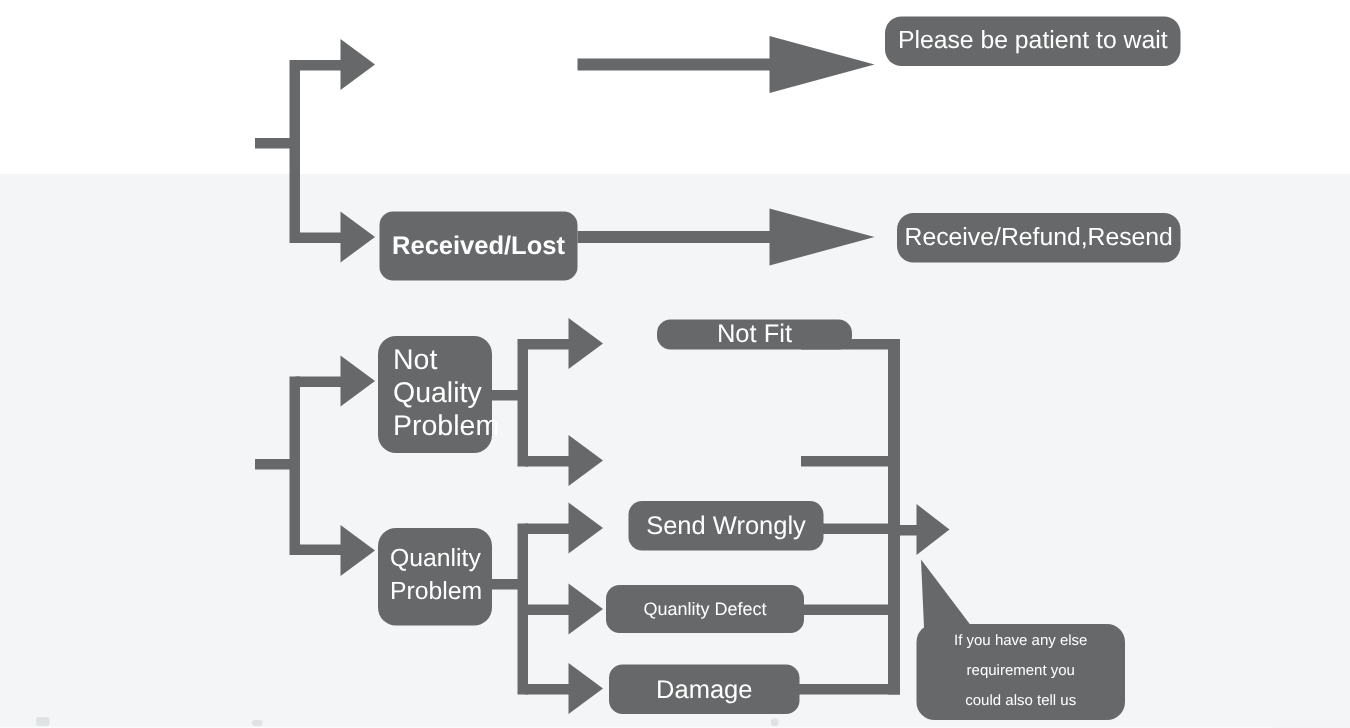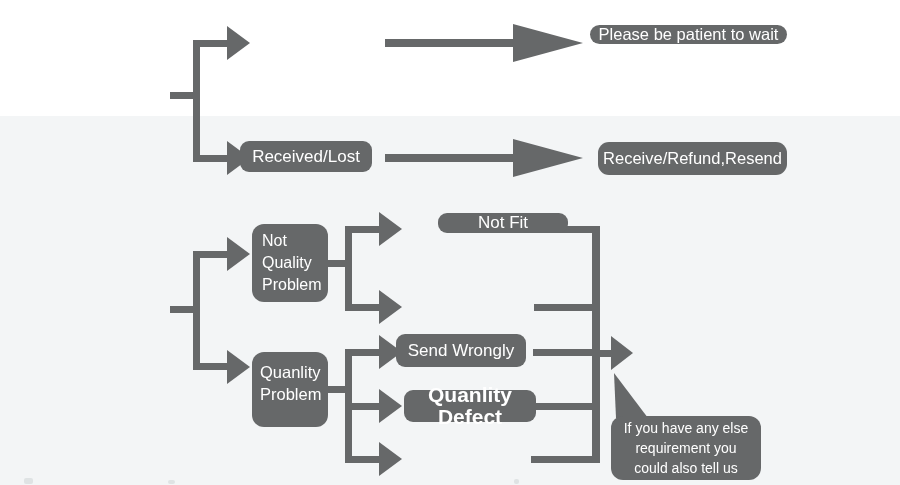--- a/index.html
+++ b/index.html
@@ -29,37 +29,37 @@
   
   .ah{position:absolute;width:0;height:0;
     border-top:17px solid transparent;border-bottom:17px solid transparent;
     border-left:23px solid var(--line);}
   .ah-big{position:absolute;width:0;height:0;
     border-top:19px solid transparent;border-bottom:19px solid transparent;
     border-left:70px solid var(--line);}
   
   .b-not-received{left:43px;top:78px;width:129px;height:33px;}
   .b-on-the-way{left:255px;top:27px;width:130px;height:32px;}
-  .b-patient{left:590px;top:25px;width:197px;height:19px;border-radius:11px;font-size:16.5px;}
-  .b-received-lost{left:240px;top:141px;width:132px;height:31px;}
+  .b-patient{left:590px;top:11px;width:197px;height:33px;border-radius:11px;font-size:16.5px;}
+  .b-received-lost{left:253px;top:141px;width:132px;height:46px;font-weight:bold;}
   .b-refund-resend{left:598px;top:142px;width:189px;height:33px;border-radius:11px;font-size:16.5px;}
   .b-received{left:43px;top:292px;width:129px;height:34px;}
   .b-not-quality{left:252px;top:224px;width:76px;height:78px;border-radius:12px;
-    padding:6px 4px 0 10px;align-items:flex-start;font-size:16px;line-height:22px;}
-  .b-quanlity-problem{left:252px;top:352px;width:76px;height:75px;border-radius:12px;
+    padding:6px 4px 0 10px;align-items:flex-start;font-size:19px;line-height:22px;}
+  .b-quanlity-problem{left:252px;top:352px;width:76px;height:65px;border-radius:12px;
     padding:9px 2px 0 8px;align-items:flex-start;font-size:16.5px;line-height:22px;}
   .b-not-fit{left:406px;top:213px;width:130px;height:20px;margin-left:32px;}
   .b-wrongly-delivery{left:406px;top:290px;width:130px;height:32px;font-size:16px;}
-  .b-send-wrongly{left:396px;top:334px;width:130px;height:33px;}
-  .b-quanlity-defect{left:404px;top:390px;width:132px;height:32px;font-size:21px;font-weight:bold;}
+  .b-send-wrongly{left:419px;top:334px;width:130px;height:33px;}
+  .b-quanlity-defect{left:404px;top:390px;width:132px;height:32px;font-size:12px;}
   .b-damage{left:406px;top:443px;width:127px;height:33px;}
   .b-resend{left:629px;top:305px;width:85px;height:88px;border-radius:12px;
     font-size:16.5px;line-height:26px;}
-  .b-bubble{left:611px;top:416px;width:150px;height:64px;border-radius:12px;
-    font-size:14px;line-height:20px;}
+  .b-bubble{left:611px;top:416px;width:139px;height:64px;border-radius:12px;
+    font-size:10px;line-height:20px;}
   .tail{position:absolute;left:608px;top:371px;width:45px;height:47px;}
   
   .art{position:absolute;background:#dfe3e4;border-radius:2px;}
   .a1{left:24px;top:478px;width:9px;height:6px;}
   .a2{left:168px;top:480px;width:7px;height:4px;}
   .a3{left:514px;top:479px;width:5px;height:5px;}
 </style>
 </head>
 <body>
 
@@ -114,20 +114,21 @@
   <div class="ah" style="left:611px;top:336px;border-left-width:22px;"></div>
 
   <div class="node left b-not-quality">Not
 Quality
 Problem</div>
   <div class="node left b-quanlity-problem">Quanlity
 Problem</div>
   <div class="node b-not-fit">Not Fit</div>
   <div class="node b-send-wrongly">Send Wrongly</div>
   <div class="node b-quanlity-defect">Quanlity Defect</div>
+  <div class="node b-damage">Damage</div>
 
   <svg class="tail" viewBox="0 0 45 47">
     <polygon points="6,2 40,47 8,47" fill="#666869"></polygon>
   </svg>
   <div class="node b-bubble">If you have any else
 requirement you
 could also tell us</div>
 
   <div class="art a1"></div>
   <div class="art a2"></div>

